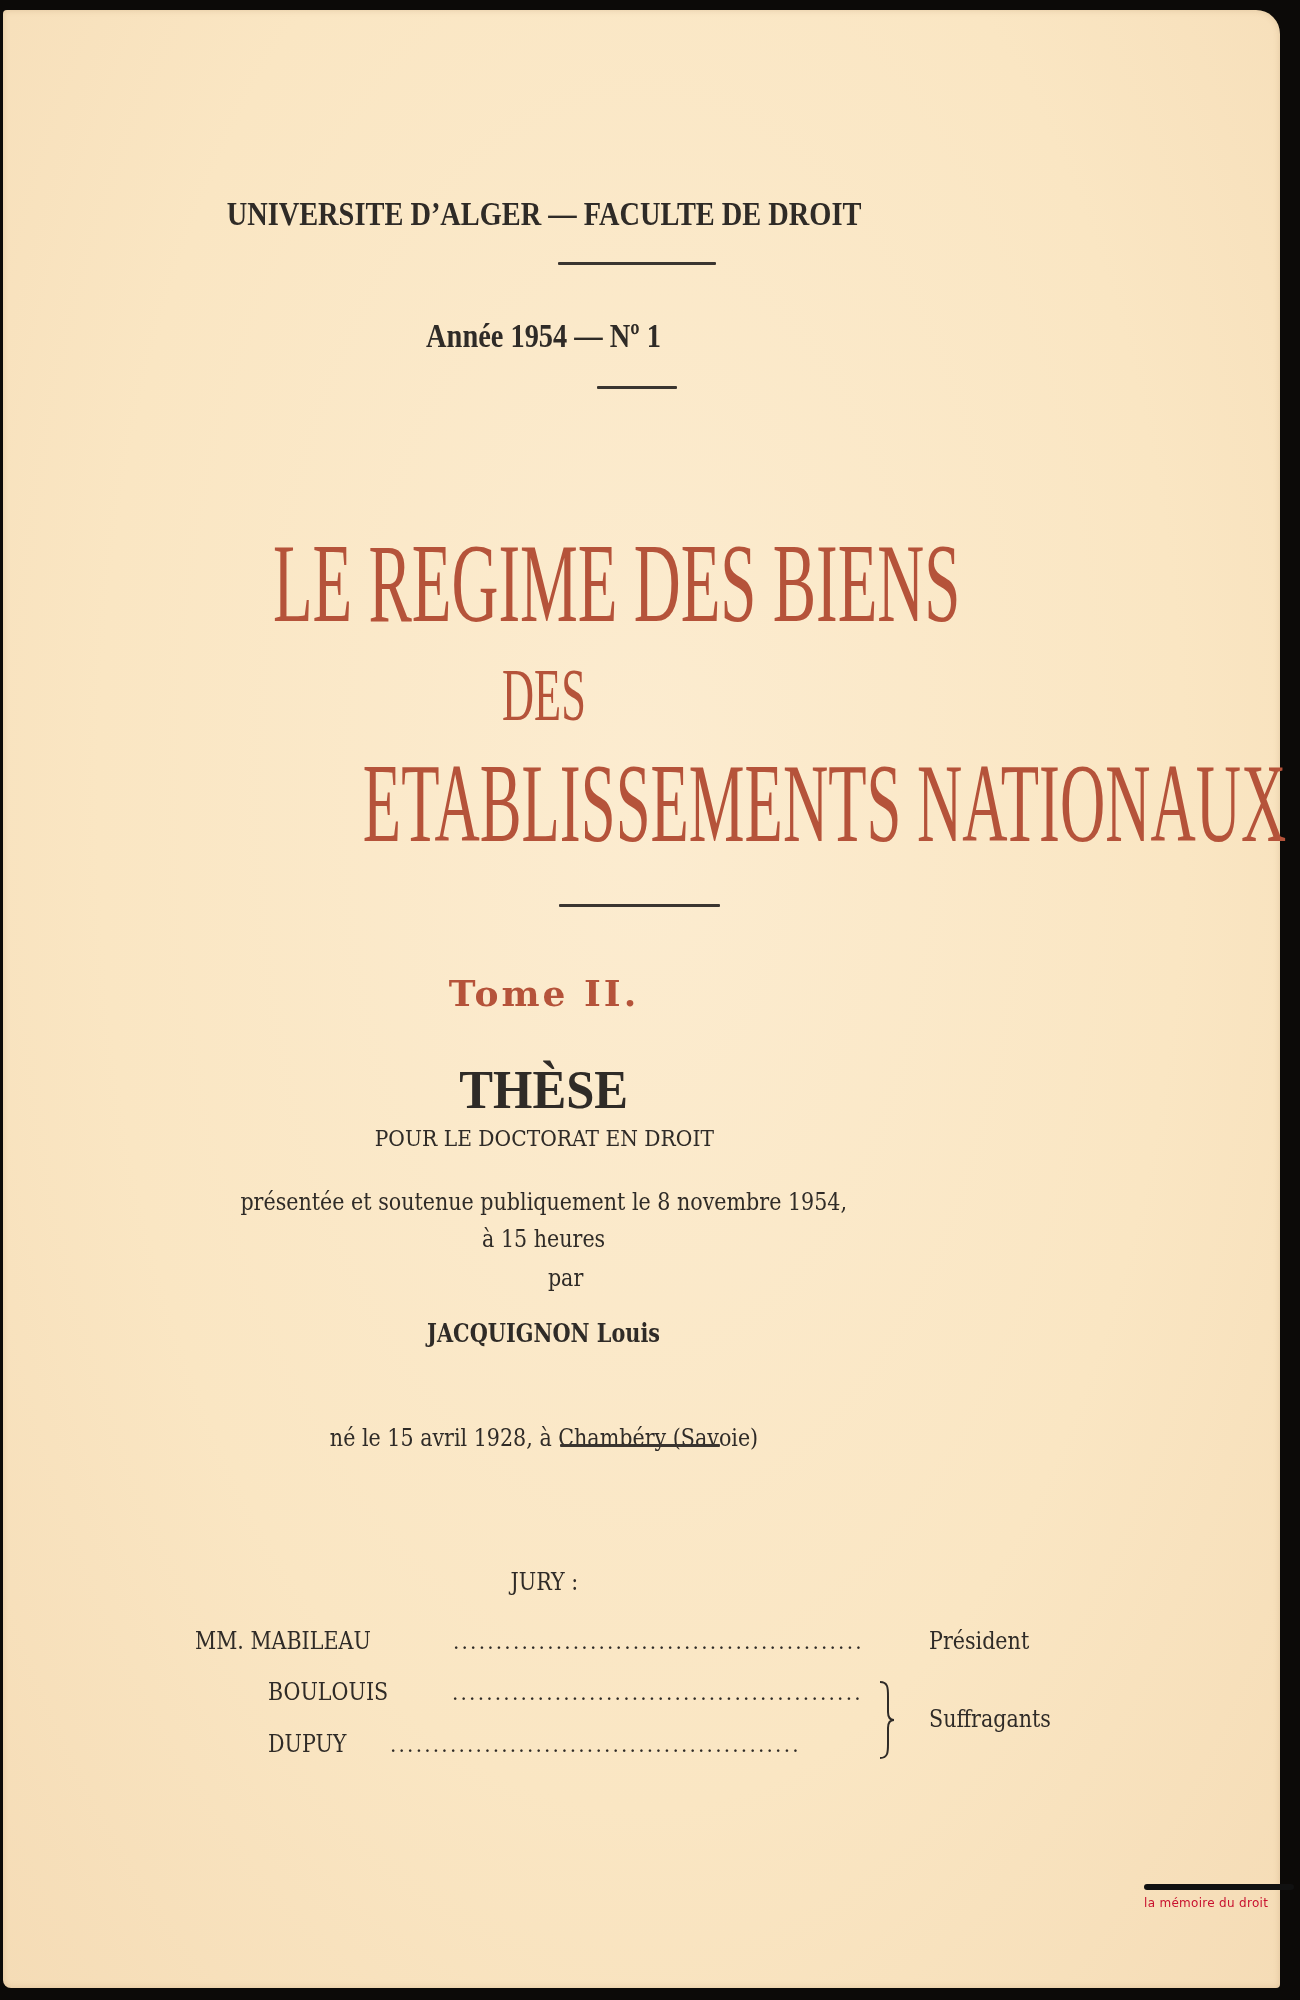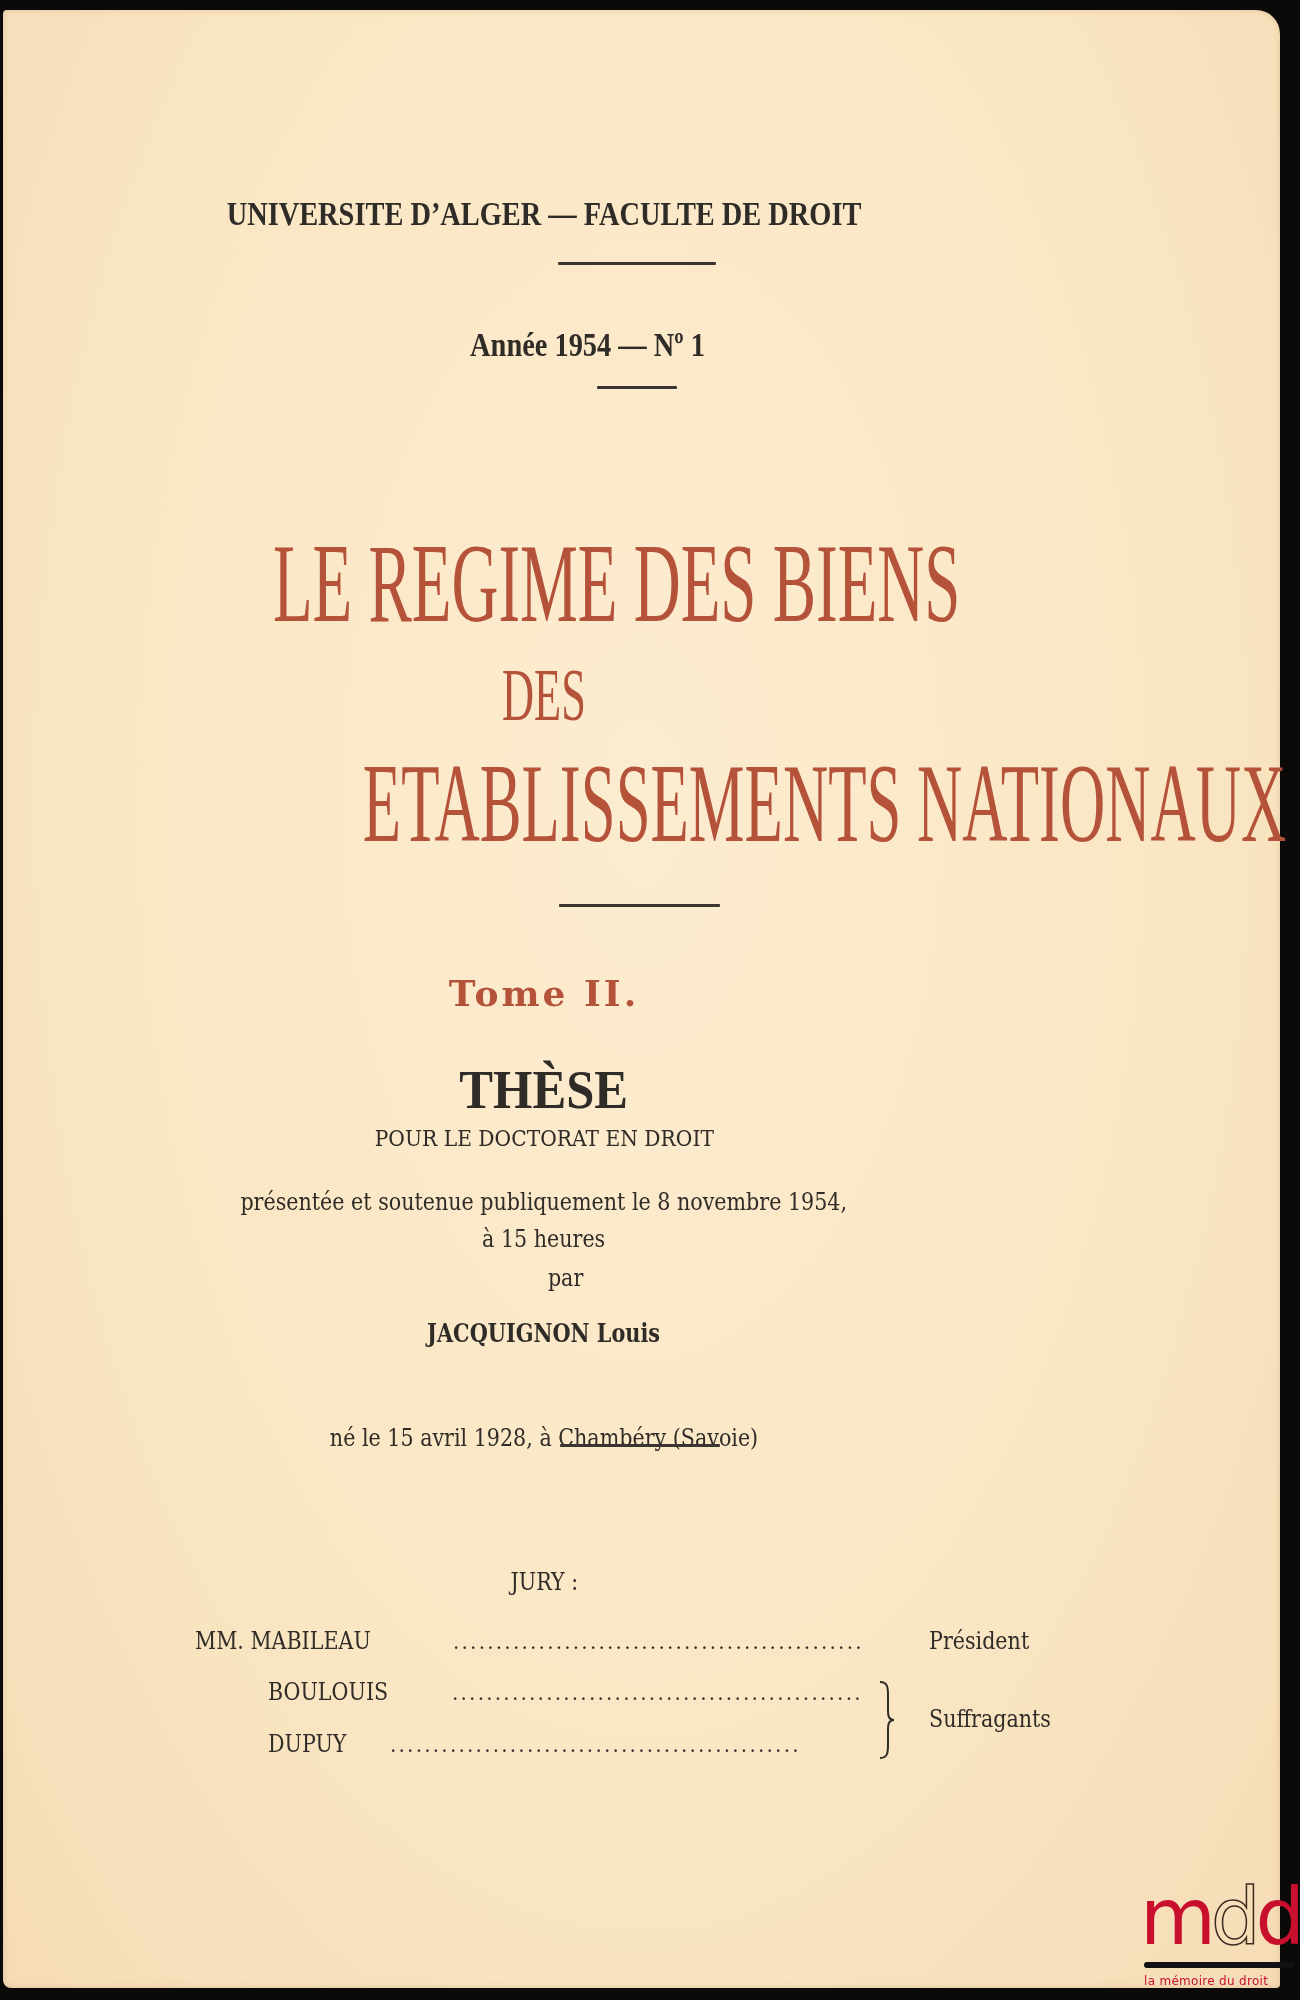--- a/index.html
+++ b/index.html
@@ -32,21 +32,21 @@
 </head>
 <body>
 
 <div class="page"></div>
 
 <div class="ab hdr ink" style="top:196px;">
   <span class="cond" style="transform:scaleX(0.86);">UNIVERSITE D’ALGER — FACULTE DE DROIT</span>
 </div>
 <div class="rule" style="left:558px; width:158px; top:262px;"></div>
 
-<div class="ab hdr ink" style="top:327px;padding-left:44px;">
+<div class="ab hdr ink" style="top:318px;">
   <span class="cond" style="transform:scaleX(0.86);">Année 1954 — Nº 1</span>
 </div>
 <div class="rule" style="left:597px; width:80px; top:386px;"></div>
 
 <div class="ab title red" style="top:527px;padding-left:24px;">
   <span class="cond" style="transform:scaleX(0.58);">LE REGIME DES BIENS</span>
 </div>
 <div class="ab title red" style="top:658px; font-size:74px;">
   <span class="cond" style="transform:scaleX(0.6);">DES</span>
 </div>
@@ -106,18 +106,15 @@
 <div class="dots" style="left:390px; top:1733px; width:485px;">................................................</div>
 
 <svg class="brace" style="left:876px; top:1680px;" width="22" height="80" viewBox="0 0 22 80">
   <path d="M4 2 C12 2 12 8 12 16 L12 32 C12 38 14 40 18 40 C14 40 12 42 12 48 L12 64 C12 72 12 78 4 78" fill="none" stroke="#2f2b27" stroke-width="2"></path>
 </svg>
 <div class="row" style="left:929px; top:1705px;text-align:center;">
   <span class="cond" style="transform:scaleX(0.86); transform-origin:left;">Suffragants</span>
 </div>
 
 <div class="logo">
-  <div class="logo-word">
-    <span>m</span><span class="outline">d</span><span>d</span>
-  </div>
   <div class="logo-bar"></div>
   <div class="logo-tag">la mémoire du droit</div>
 </div>
 
 </body></html>

